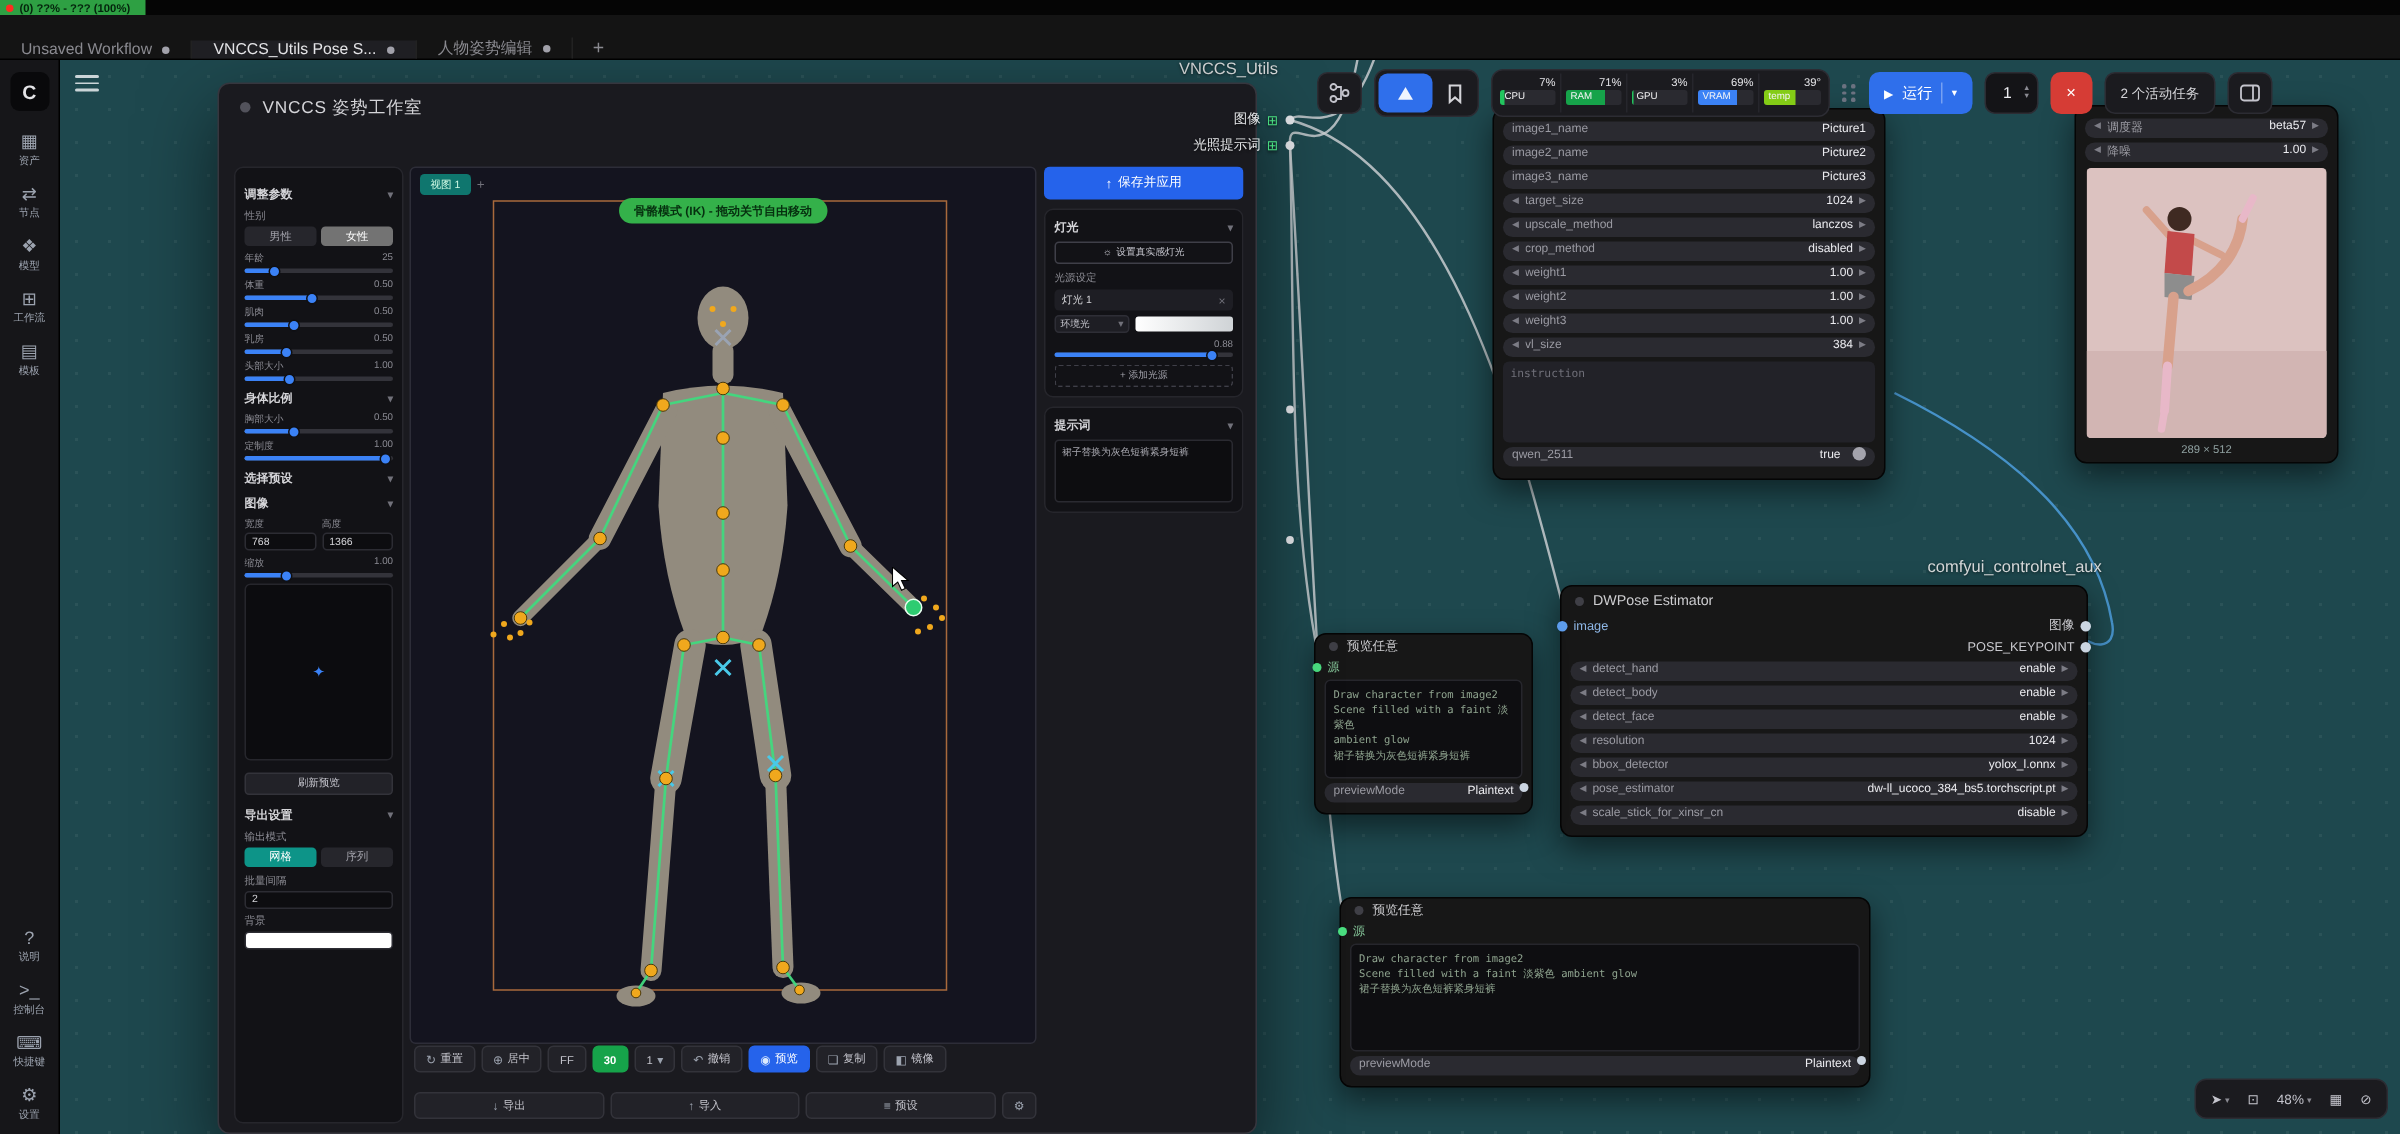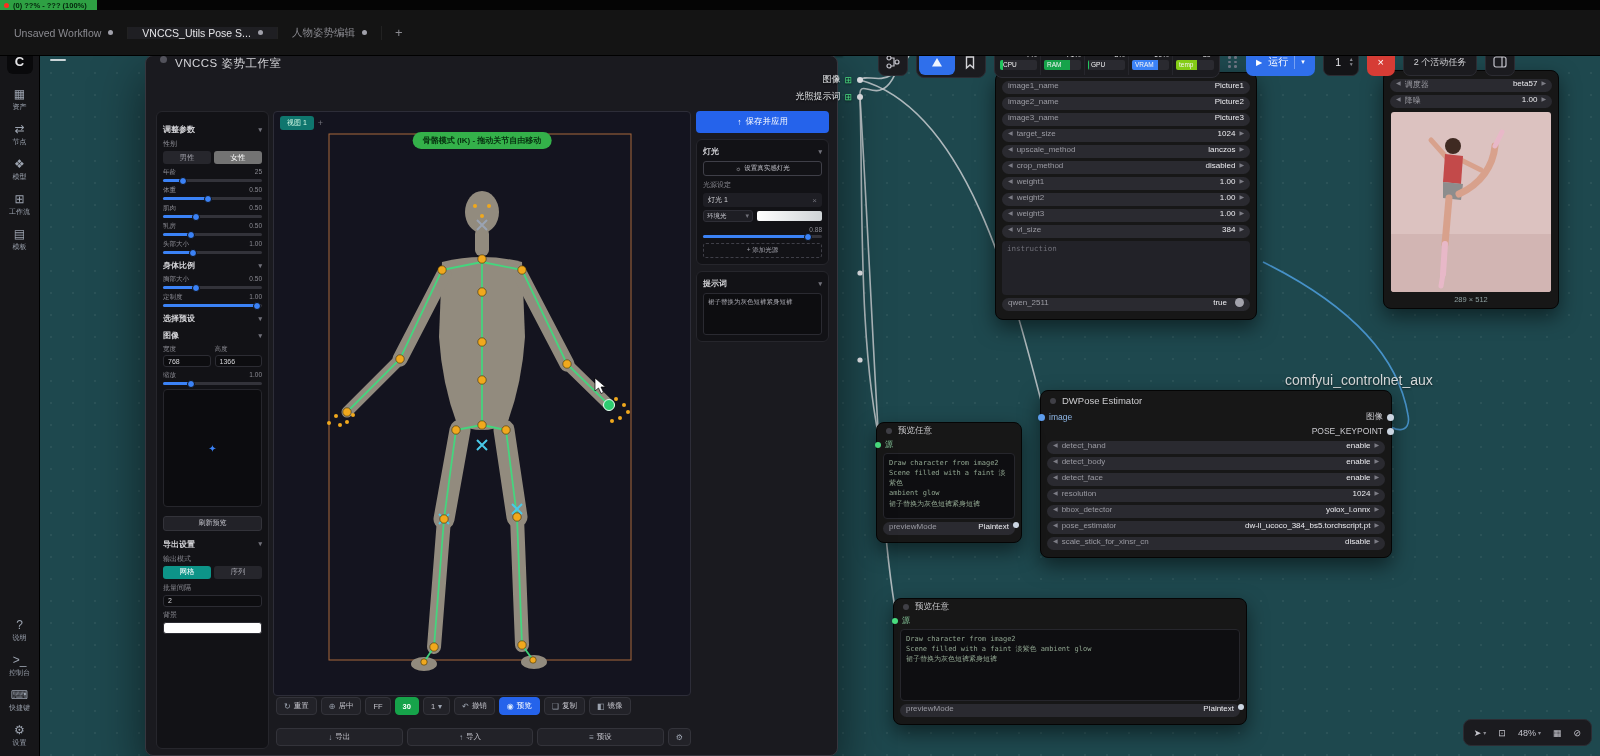--- a/index.html
+++ b/index.html
@@ -6,48 +6,48 @@
 body{background:#000}
 .screen{position:relative;width:1600px;height:756px;overflow:hidden;background:#101014;font-family:"Liberation Sans",sans-serif}
 
 
 .top-strip{position:absolute;left:0;top:0;width:1600px;height:10px;background:#050505;display:flex;align-items:center;z-index:20}
 .rec-pill{height:10px;display:flex;align-items:center;gap:4px;background:#2ea043;padding:0 10px 0 4px}
 .rec-dot{width:5px;height:5px;border-radius:50%;background:#ff2d20}
 .rec-text{font-size:7.5px;color:#04240c;font-weight:bold}
 
 
-.tab-bar{position:absolute;left:0;top:10px;width:1600px;height:46px;background:#141414;border-bottom:1px solid #000;display:flex;align-items:center;z-index:19}
+.tab-bar{position:absolute;left:0;top:10px;width:1600px;height:30px;background:#141414;border-bottom:1px solid #000;display:flex;align-items:flex-end;z-index:19}
 .tab{display:flex;align-items:center;gap:7px;padding:0 14px;font-size:10.5px;color:#8a8a90;border-right:1px solid #222}
 .tab.active{background:#1f1f23;color:#e4e4e7}
 .tab-dot{width:5px;height:5px;border-radius:50%;background:#a1a1aa}
 .tab-add{width:34px;display:flex;align-items:center;justify-content:center;color:#8a8a90;font-size:13px}
 
 
 .sidebar{position:absolute;left:0;top:40px;width:40px;height:716px;background:#161619;border-right:1px solid #000;display:flex;flex-direction:column;align-items:center;padding:8px 0;z-index:18}
 .logo{width:26px;height:26px;border-radius:6px;background:#09090b;color:#e4e4e7;font-weight:bold;font-size:13px;display:flex;align-items:center;justify-content:center;margin-bottom:14px}
 .side-group{display:flex;flex-direction:column;gap:11px;align-items:center}
 .side-group.bottom{margin-top:auto}
 .side-item{display:flex;flex-direction:column;align-items:center;gap:2px;color:#9ca3af;width:40px}
 .side-icon{font-size:12px;line-height:12px}
 .side-label{font-size:7px}
 
 
 .canvas-area{position:absolute;left:40px;top:40px;width:1560px;height:716px;background:#1e484e;background-image:radial-gradient(rgba(255,255,255,.06) 1px,transparent 1.3px);background-size:22px 22px;overflow:hidden}
 .wires{position:absolute;left:0;top:0;z-index:1}
 .wires path{fill:none;stroke-width:1.6;opacity:.85}
 .hamburger{position:absolute;left:10px;top:10px;width:16px;z-index:6;display:flex;flex-direction:column;gap:3px}
 .hamburger span{height:1.6px;background:#cbd5d8;border-radius:1px}
-.float-label{position:absolute;font-size:14px;color:#d6d9da;text-shadow:0 1px 2px rgba(0,0,0,.6);z-index:2}
+.float-label{position:absolute;font-size:11px;color:#d6d9da;text-shadow:0 1px 2px rgba(0,0,0,.6);z-index:2}
 .edge-label{position:absolute;display:flex;align-items:center;justify-content:flex-end;gap:4px;z-index:4;font-size:9px;color:#e8eaec;text-shadow:0 1px 2px rgba(0,0,0,.7)}
 .grid-ico{color:#4ade80;font-size:9px}
 
 
 .dialog{position:absolute;left:105px;top:15px;width:693px;height:701px;background:#1a1a1f;border:1px solid #36363e;border-radius:8px;box-shadow:0 20px 50px rgba(0,0,0,.55);z-index:3}
-.dlg-head{height:30px;display:flex;align-items:flex-start;gap:8px;padding:0 14px}
+.dlg-head{height:30px;display:flex;align-items:center;gap:8px;padding:0 14px}
 .dlg-dot{width:7px;height:7px;border-radius:50%;background:#52525b}
 .dlg-title{font-size:11.5px;color:#d4d4d8;letter-spacing:.5px}
 
 
 .ppanel{position:absolute;left:10px;top:55px;width:113px;bottom:6px;background:#121216;border:1px solid #26262c;border-radius:6px;padding:6px;color:#9ca3af;overflow:hidden}
 .psec-h{display:flex;justify-content:space-between;align-items:center;font-size:8px;color:#d4d4d8;font-weight:bold;margin:6px 0 4px}
 .chev{color:#71717a;font-size:7px}
 .plabel{font-size:7px;color:#8b8b93;margin:3px 0 2px}
 .gbtns{display:flex;gap:3px;margin-bottom:4px}
 .gbtn{flex:1;height:13px;border:none;border-radius:3px;background:#26262c;color:#a1a1aa;font-size:7.5px;font-family:inherit}

